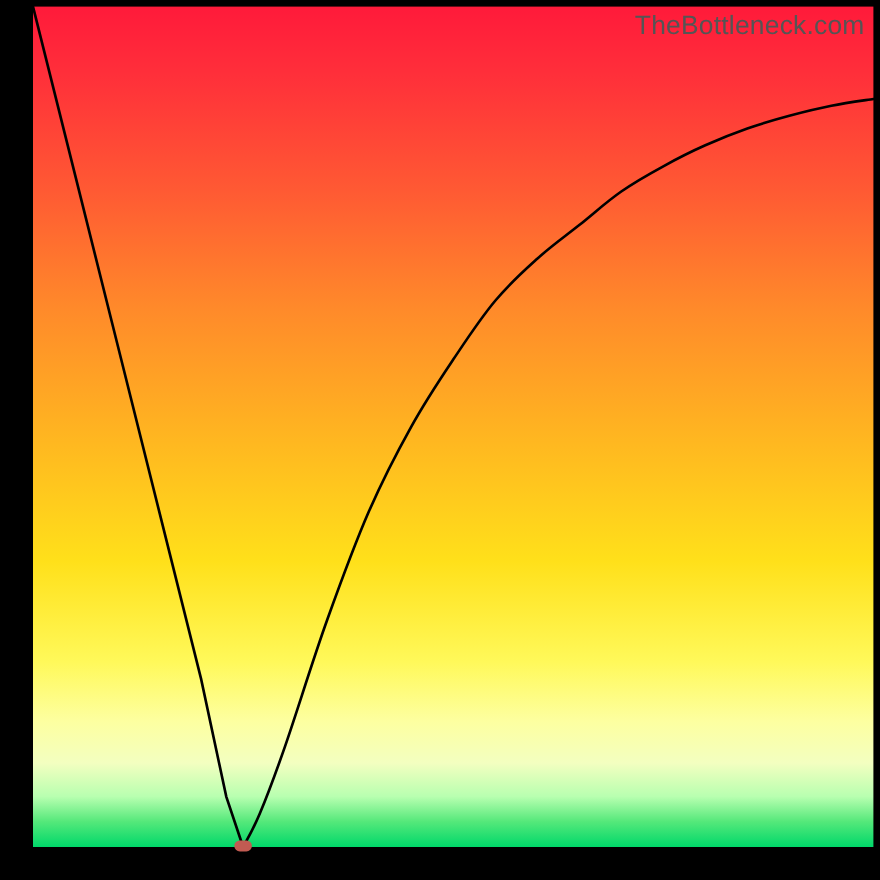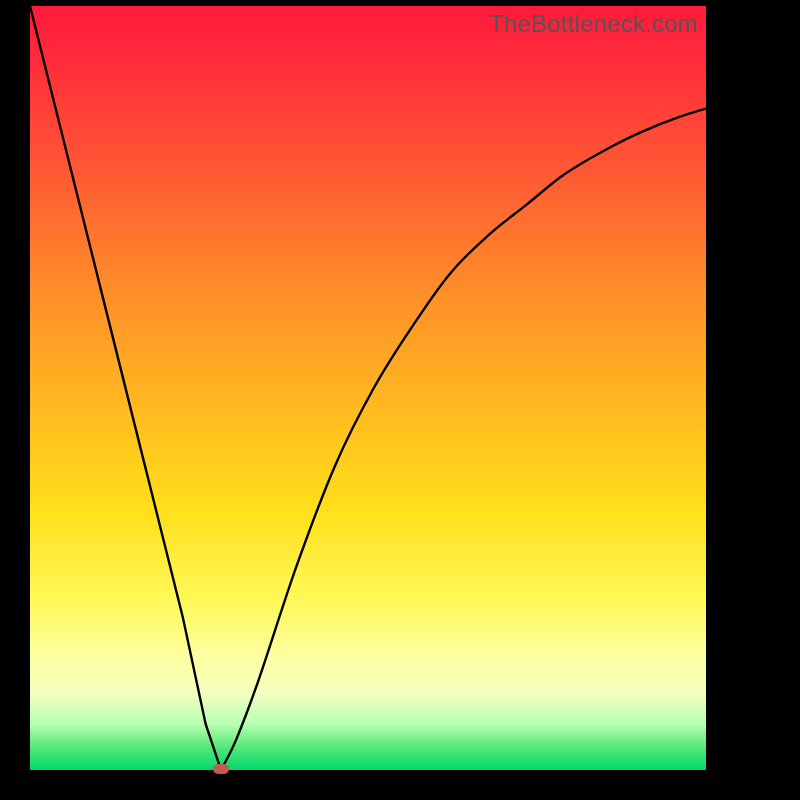--- a/index.html
+++ b/index.html
@@ -14,21 +14,21 @@
   .frame {
     position: relative;
     width: 800px;
     height: 800px;
     background: #000;
   }
   .plot-area {
     position: absolute;
     left: 30px;
     top: 6px;
-    width: 676px;
+    width: 764px;
     height: 764px;
     
     background: linear-gradient(to bottom,
       #ff1a3a 0%,
       #ff2f3a 8%,
       #ff5a33 22%,
       #ff8a2a 36%,
       #ffb820 52%,
       #ffe01a 66%,
       #fff95a 78%,

